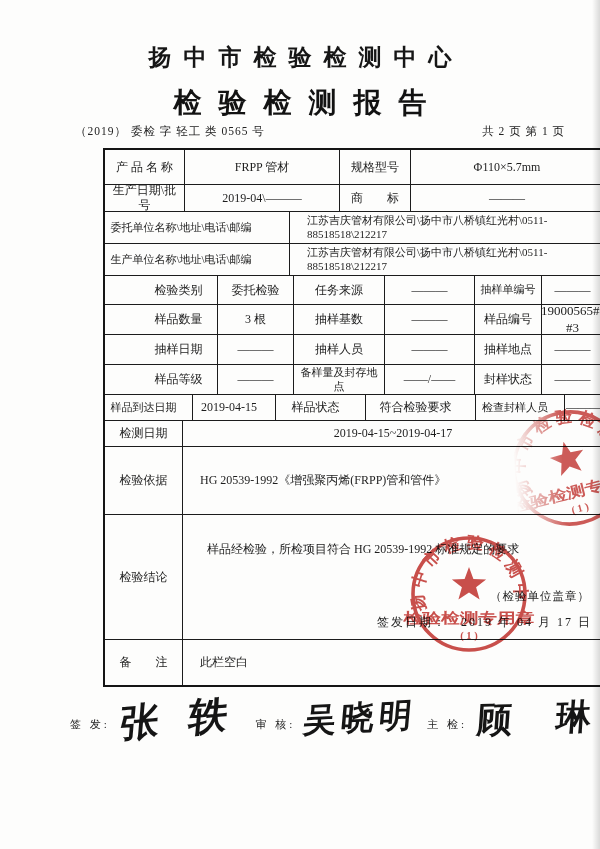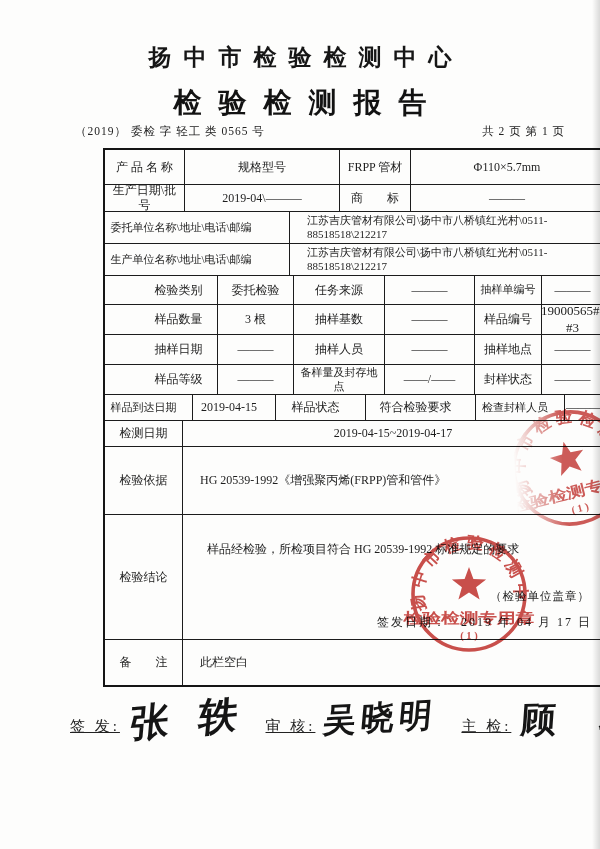--- a/index.html
+++ b/index.html
@@ -52,30 +52,30 @@
   .g2 { grid-template-columns: 77px 1fr; }
   .concl-cell { position: relative; display: block; }
   .concl-text { position: absolute; top: 27px; left: 24px; right: 12px; text-align: left; font-size: 12px; }
   .seal-note  { position: absolute; right: 13px; bottom: 36px; font-size: 11.5px; letter-spacing: 1px; }
   .issue-date { position: absolute; right: 11px; bottom: 9px; font-size: 12px; letter-spacing: 2px; }
   
   .sign-row {
     position: absolute; left: 70px; top: 692px; width: 505px;
     display: flex; align-items: flex-start; white-space: nowrap;
   }
-  .sig-label { font-size: 15px; letter-spacing: 3px; color: #222; margin-top: 25px; flex: none; text-decoration: underline; }
+  .sig-label { font-size: 11px; letter-spacing: 3px; color: #222; margin-top: 25px; flex: none; }
   .sig {
     font-family: "DejaVu Serif", serif; font-weight: bold; color: #151515;
     flex: none; white-space: nowrap;
   }
   .sig1 { font-size: 39px; margin-left: 10px; letter-spacing: 8px; transform: rotate(-5deg) skewX(-10deg); }
   .sig2 { font-size: 33px; margin-left: 8px; margin-top: 4px; letter-spacing: 5px; transform: rotate(-3deg) skewX(-8deg); }
   .sig3 { font-size: 35px; margin-left: 10px; margin-top: 3px; letter-spacing: 16px; transform: rotate(-2deg) skewX(-6deg); }
   .lbl2 { margin-left: 20px; }
-  .lbl3 { margin-left: 24px; }
+  .lbl3 { margin-left: 10px; }
   
   .stamp-main {
     position: absolute; left: 394px; top: 519px; width: 150px; height: 150px;
     mix-blend-mode: multiply; opacity: 0.92;
   }
   .stamp-edge {
     position: absolute; left: 495px; top: 393px; width: 150px; height: 150px;
     mix-blend-mode: multiply; opacity: 0.9;
     transform: rotate(-14deg);
     -webkit-mask-image: linear-gradient(100deg, transparent 18%, rgba(0,0,0,.95) 46%);
@@ -97,22 +97,22 @@
   <div class="report-title">检验检测报告</div>
   <div class="header-row">
     <span>（2019） 委检 字 轻工 类 0565 号</span>
     <span>共 2 页 第 1 页</span>
   </div>
 
   <div class="rpt-table">
 
     <div class="tr g4" style="height:34px">
       <div class="td">产 品 名 称</div>
+      <div class="td">FRPP 管材</div>
       <div class="td">规格型号</div>
-      <div class="td">FRPP 管材</div>
       <div class="td">Φ110×5.7mm</div>
     </div>
 
     <div class="tr g4" style="height:27px">
       <div class="td">生产日期\批号</div>
       <div class="td">2019-04\———</div>
       <div class="td">商　　标</div>
       <div class="td">———</div>
     </div>
 

